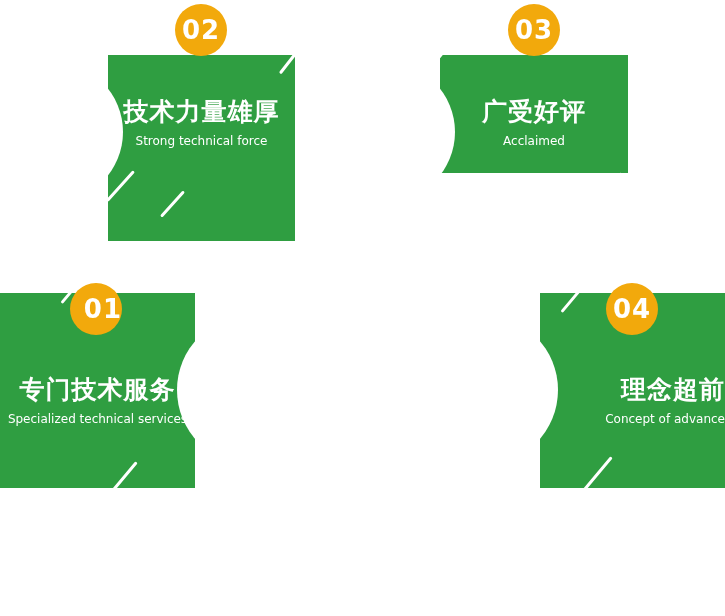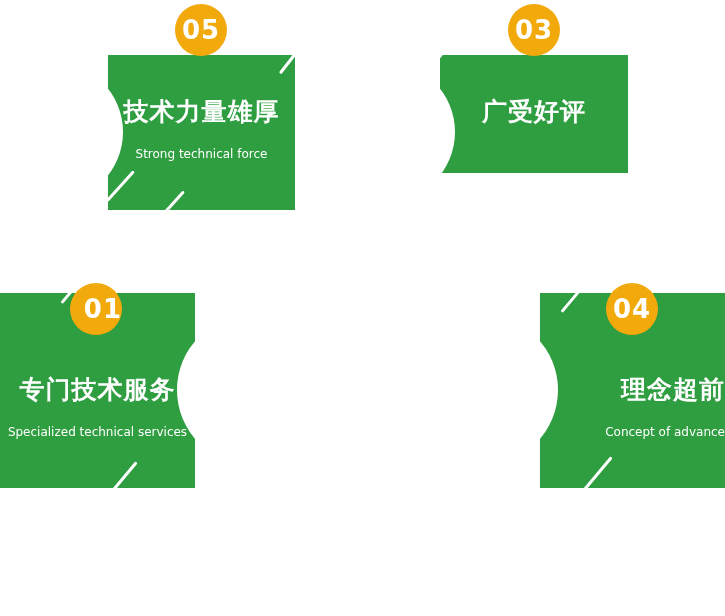--- a/index.html
+++ b/index.html
@@ -13,21 +13,21 @@
     background:#ffffff; overflow:hidden;
   }
   .card {
     position:absolute;
     background:var(--green,#2f9e41);
     color:#ffffff;
     text-align:center;
     z-index:1;
   }
   .card-01 { left:0px;   top:293px; width:195px; height:195px; }
-  .card-02 { left:108px; top:55px;  width:187px; height:155px; }
+  .card-02 { left:108px; top:55px;  width:187px; height:186px; }
   .card-03 { left:440px; top:55px;  width:188px; height:118px; }
   .card-04 { left:540px; top:293px; width:185px; height:195px;text-align:right; }
   .row-top    { padding-top:42px; }
   .row-bottom { padding-top:82px; }
 
   
   .bite {
     position:absolute; background:#ffffff; border-radius:50%; z-index:2;
   }
   .bite-01 { left:177px;  top:315px; width:150px; height:150px; }
@@ -52,35 +52,36 @@
   .badge-02 { left:175px; top:4px;   }
   .badge-03 { left:508px; top:4px;   }
   .badge-04 { left:606px; top:283px; }
 
   .title {
     position:relative; z-index:1;
     font-size:25px; font-weight:bold; letter-spacing:1px; line-height:30px;
   }
   .subtitle {
     position:relative; z-index:1;
-    font-size:12px; line-height:16px; margin-top:19px;
+    font-size:12px; line-height:16px; margin-top:6px;
   }
 </style>
 </head>
 <body>
 
 <div class="stage">
 
   <div class="card card-02 row-top">
     <div class="title">技术力量雄厚</div>
     <div class="subtitle">Strong technical force</div>
   </div>
 
   <div class="card card-03 row-top">
     <div class="title">广受好评</div>
+    <div class="subtitle">Acclaimed</div>
   </div>
 
   <div class="card card-01 row-bottom">
     <div class="title">专门技术服务</div>
     <div class="subtitle">Specialized technical services</div>
   </div>
 
   <div class="card card-04 row-bottom">
     <div class="title">理念超前</div>
     <div class="subtitle">Concept of advance</div>
@@ -96,21 +97,21 @@
   <div class="slash" style="left:171px; top:187px; height:34px; transform:rotate(42deg);"></div>
   <div class="slash" style="left:447px; top:27px;  height:38px; transform:rotate(40deg);"></div>
   <div class="slash" style="left:606px; top:168px; height:44px; transform:rotate(40deg);"></div>
   <div class="slash" style="left:583px; top:192px; height:28px; transform:rotate(40deg);"></div>
   <div class="slash" style="left:71px;  top:273px; height:34px; transform:rotate(40deg);"></div>
   <div class="slash" style="left:121px; top:457px; height:44px; transform:rotate(40deg);"></div>
   <div class="slash" style="left:571px; top:282px; height:34px; transform:rotate(40deg);"></div>
   <div class="slash" style="left:596px; top:452px; height:44px; transform:rotate(40deg);"></div>
 
   <div class="badge badge-02">
-    <span>05</span>
+    <span>02</span>
   </div>
   <div class="badge badge-03">
     <span>03</span>
   </div>
   <div class="badge badge-01">
     <span>01</span>
   </div>
   <div class="badge badge-04">
     <span>04</span>
   </div>

